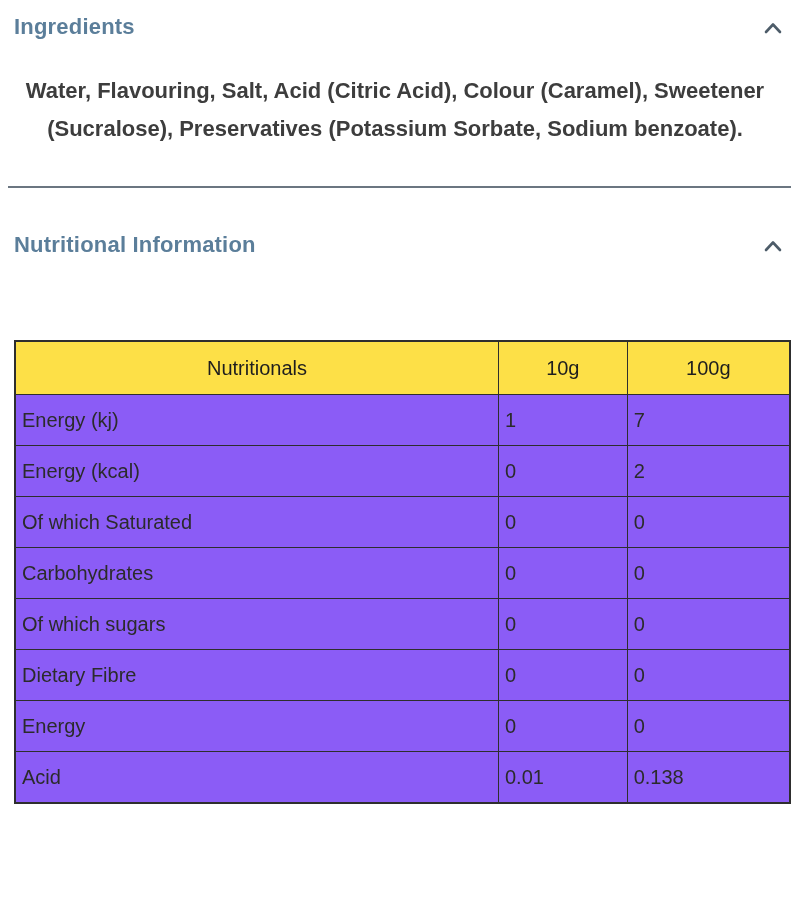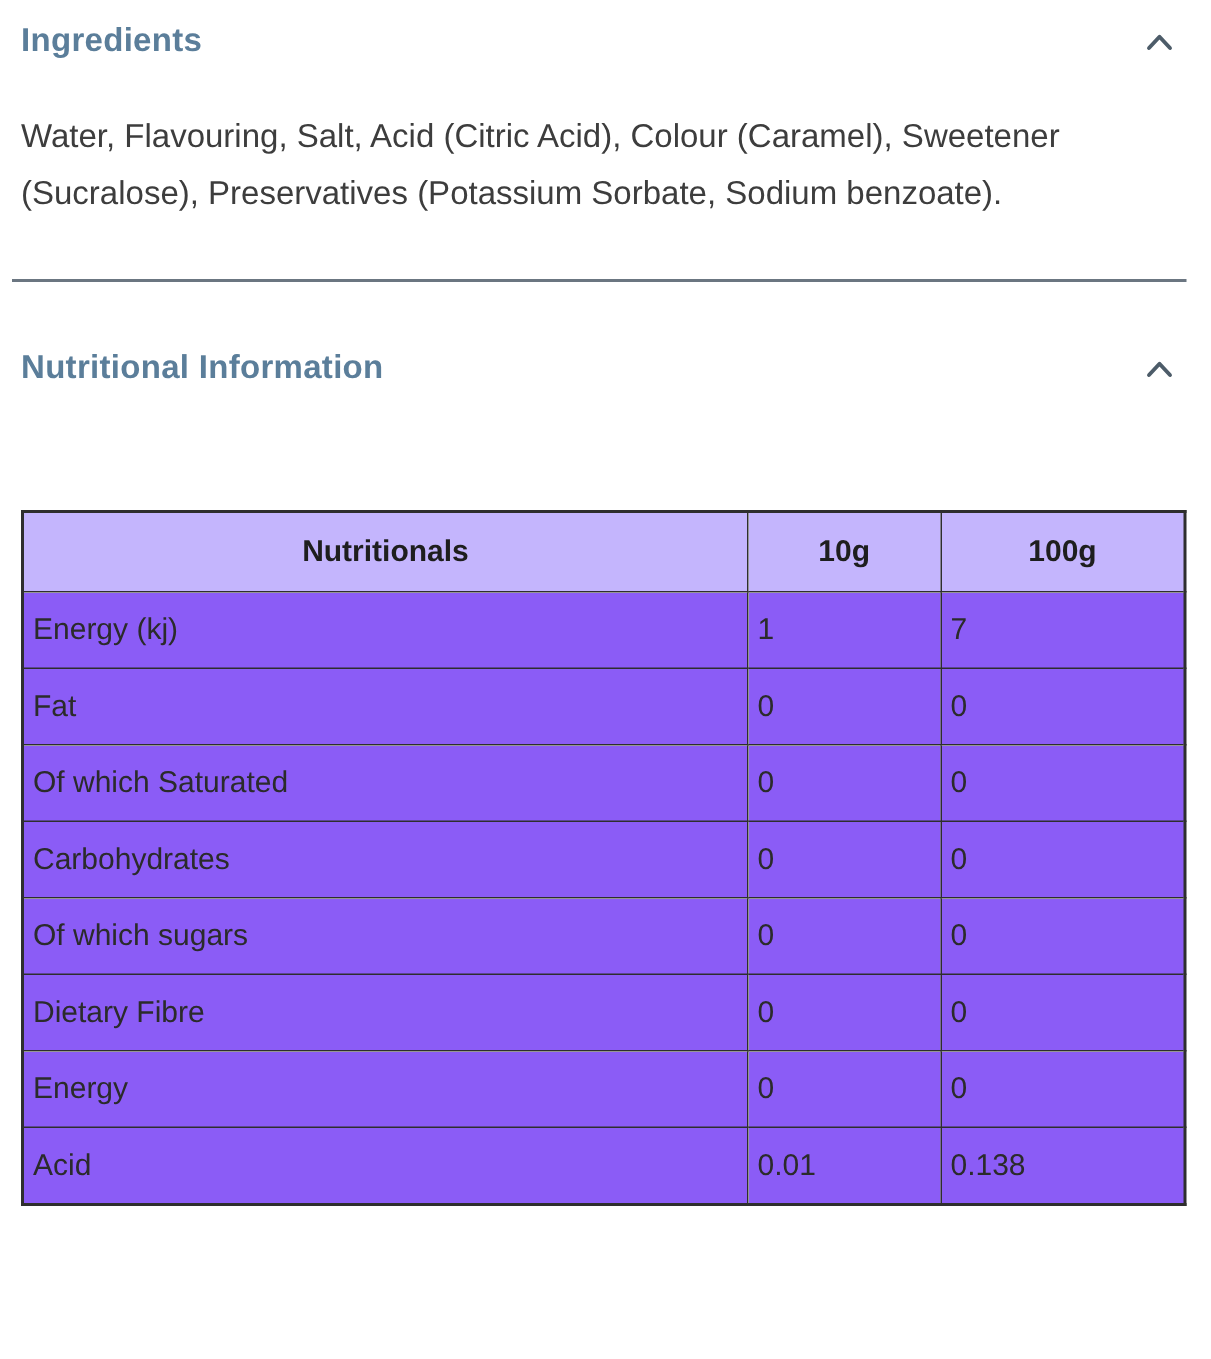--- a/index.html
+++ b/index.html
@@ -38,22 +38,23 @@
     justify-content: center;
     width: 20px;
     height: 16px;
   }
   
   .ingredients-body {
     margin: 32px 0 0 0;
     max-width: 762px;
     font-size: 22px;
     line-height: 38px;
-    font-weight: 400;
+    font-weight: 700;
     color: #3d3d3d;
+    text-align: center;
   }
   
   .section-divider {
     border: none;
     border-top: 2px solid #6b7681;
     margin: 38px -8px 0 -6px;
   }
   .nutrition-header {
     margin-top: 44px;
   }
@@ -67,25 +68,25 @@
   }
   .nutrition-table th,
   .nutrition-table td {
     border: 1px solid #2e2e2e;
     overflow: hidden;
     white-space: nowrap;
   }
   .nutrition-table th {
     height: 50px;
     font-size: 20px;
-    font-weight: bold;
+    font-weight: normal;
     text-align: center;
     vertical-align: middle;
     color: #1e1e1e;
-    background: #c4b5fd;
+    background: #fde047;
   }
   .nutrition-table td {
     height: 50px;
     font-size: 20px;
     font-weight: 400;
     text-align: left;
     vertical-align: middle;
     padding: 0 0 0 6px;
     color: #2b2b2b;
     background: #8b5cf6;
@@ -136,23 +137,23 @@
           <th>100g</th>
         </tr>
       </thead>
       <tbody>
         <tr>
           <td>Energy (kj)</td>
           <td>1</td>
           <td>7</td>
         </tr>
         <tr>
-          <td>Fat</td>
+          <td>Energy (kcal)</td>
           <td>0</td>
-          <td>0</td>
+          <td>2</td>
         </tr>
         <tr>
           <td>Of which Saturated</td>
           <td>0</td>
           <td>0</td>
         </tr>
         <tr>
           <td>Carbohydrates</td>
           <td>0</td>
           <td>0</td>

